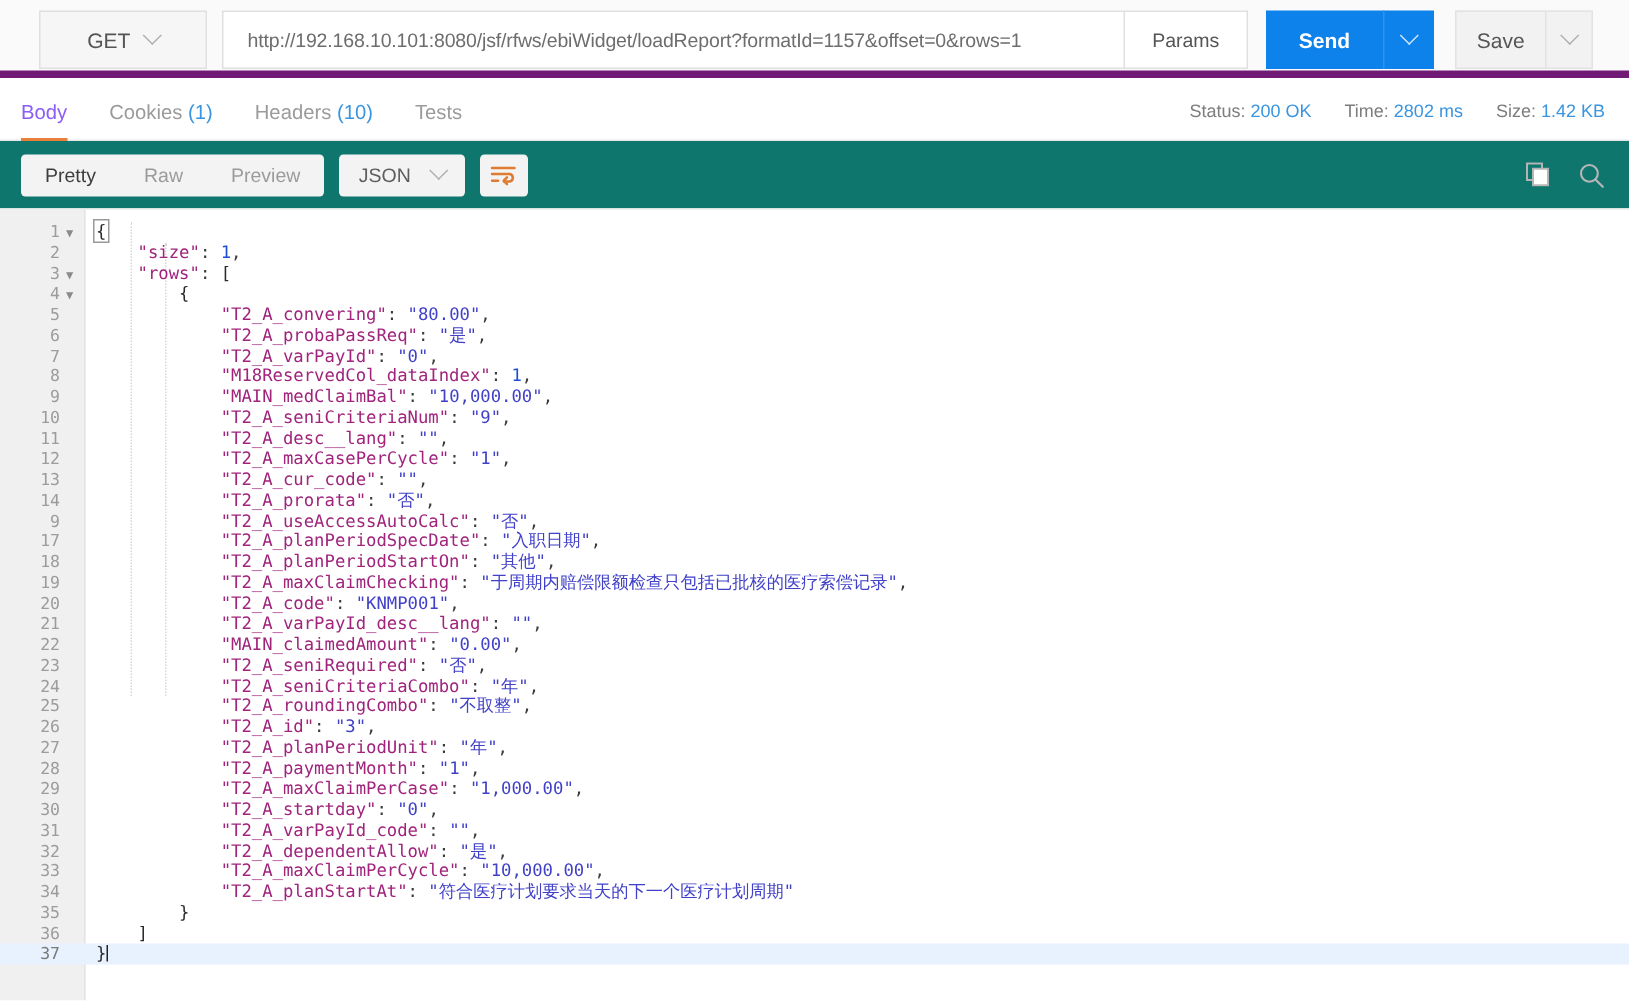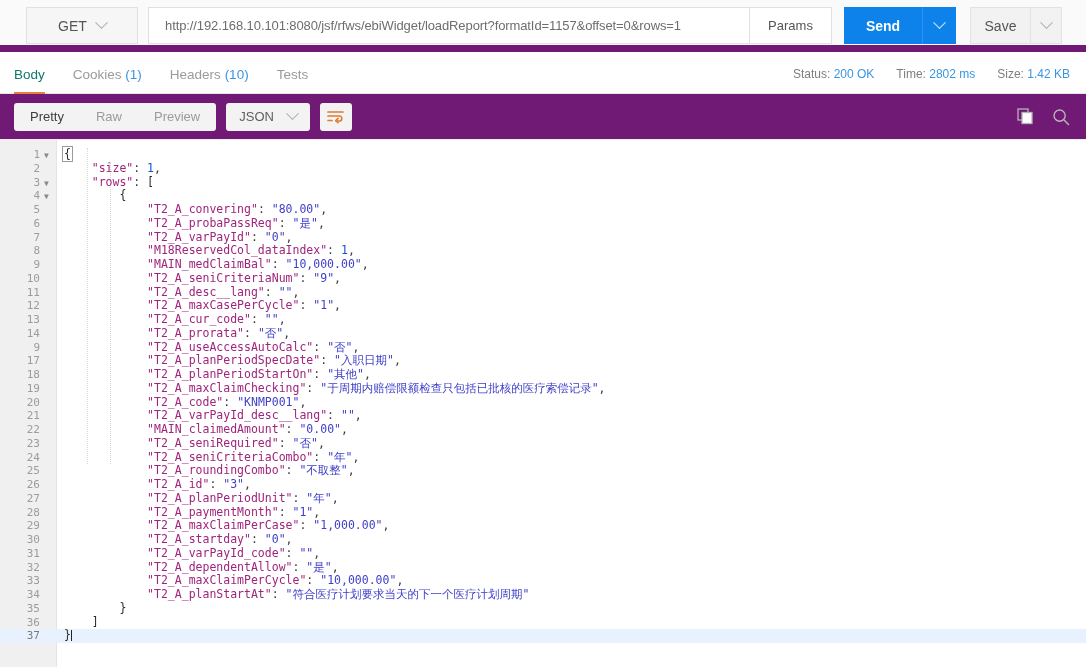--- a/index.html
+++ b/index.html
@@ -9,21 +9,21 @@
     font-family: "Liberation Sans", sans-serif;
     overflow: hidden;
   }
 
   
   .request-bar {
     height: 52px;
     display: flex;
     align-items: stretch;
     background: #fafafa;
-    border-bottom: 7px solid #701a75;
+    border-bottom: 5px solid #701a75;
     padding: 7px 8px 1px 0;
   }
   .method-select {
     width: 112px;
     margin-left: 26px;
     border: 1px solid #e0e0e0;
     background: #f6f6f6;
     display: flex;
     align-items: center;
     justify-content: center;
@@ -109,21 +109,21 @@
   }
   .tab {
     font-size: 13.5px;
     color: #9b9b9b;
     padding: 0 15px 11px 0;
     margin-right: 13px;
     cursor: pointer;
     position: relative;
     white-space: nowrap;
   }
-  .tab.active { color: #0f766e; }
+  .tab.active { color: #8b5cf6; }
   .tab.active::after {
     content: "";
     position: absolute;
     left: 0; right: 15px; bottom: -1px;
     height: 2.5px;
     background: #e8803a;
   }
   .tab .cnt { color: #3a95e0; }
   .status-group {
     margin-left: auto;
@@ -134,21 +134,21 @@
     color: #7d7d7d;
   }
   .status-group .val { color: #3a95e0; }
 
   
   .fmt-bar {
     height: 45px;
     display: flex;
     align-items: center;
     padding: 0 16px 0 14px;
-    background: #701a75;
+    background: #0f766e;
   }
   .fmt-seg {
     display: flex;
     background: #f3f3f3;
     border-radius: 3px;
     height: 28px;
   }
   .fmt-seg div {
     display: flex; align-items: center;
     padding: 0 16px;

